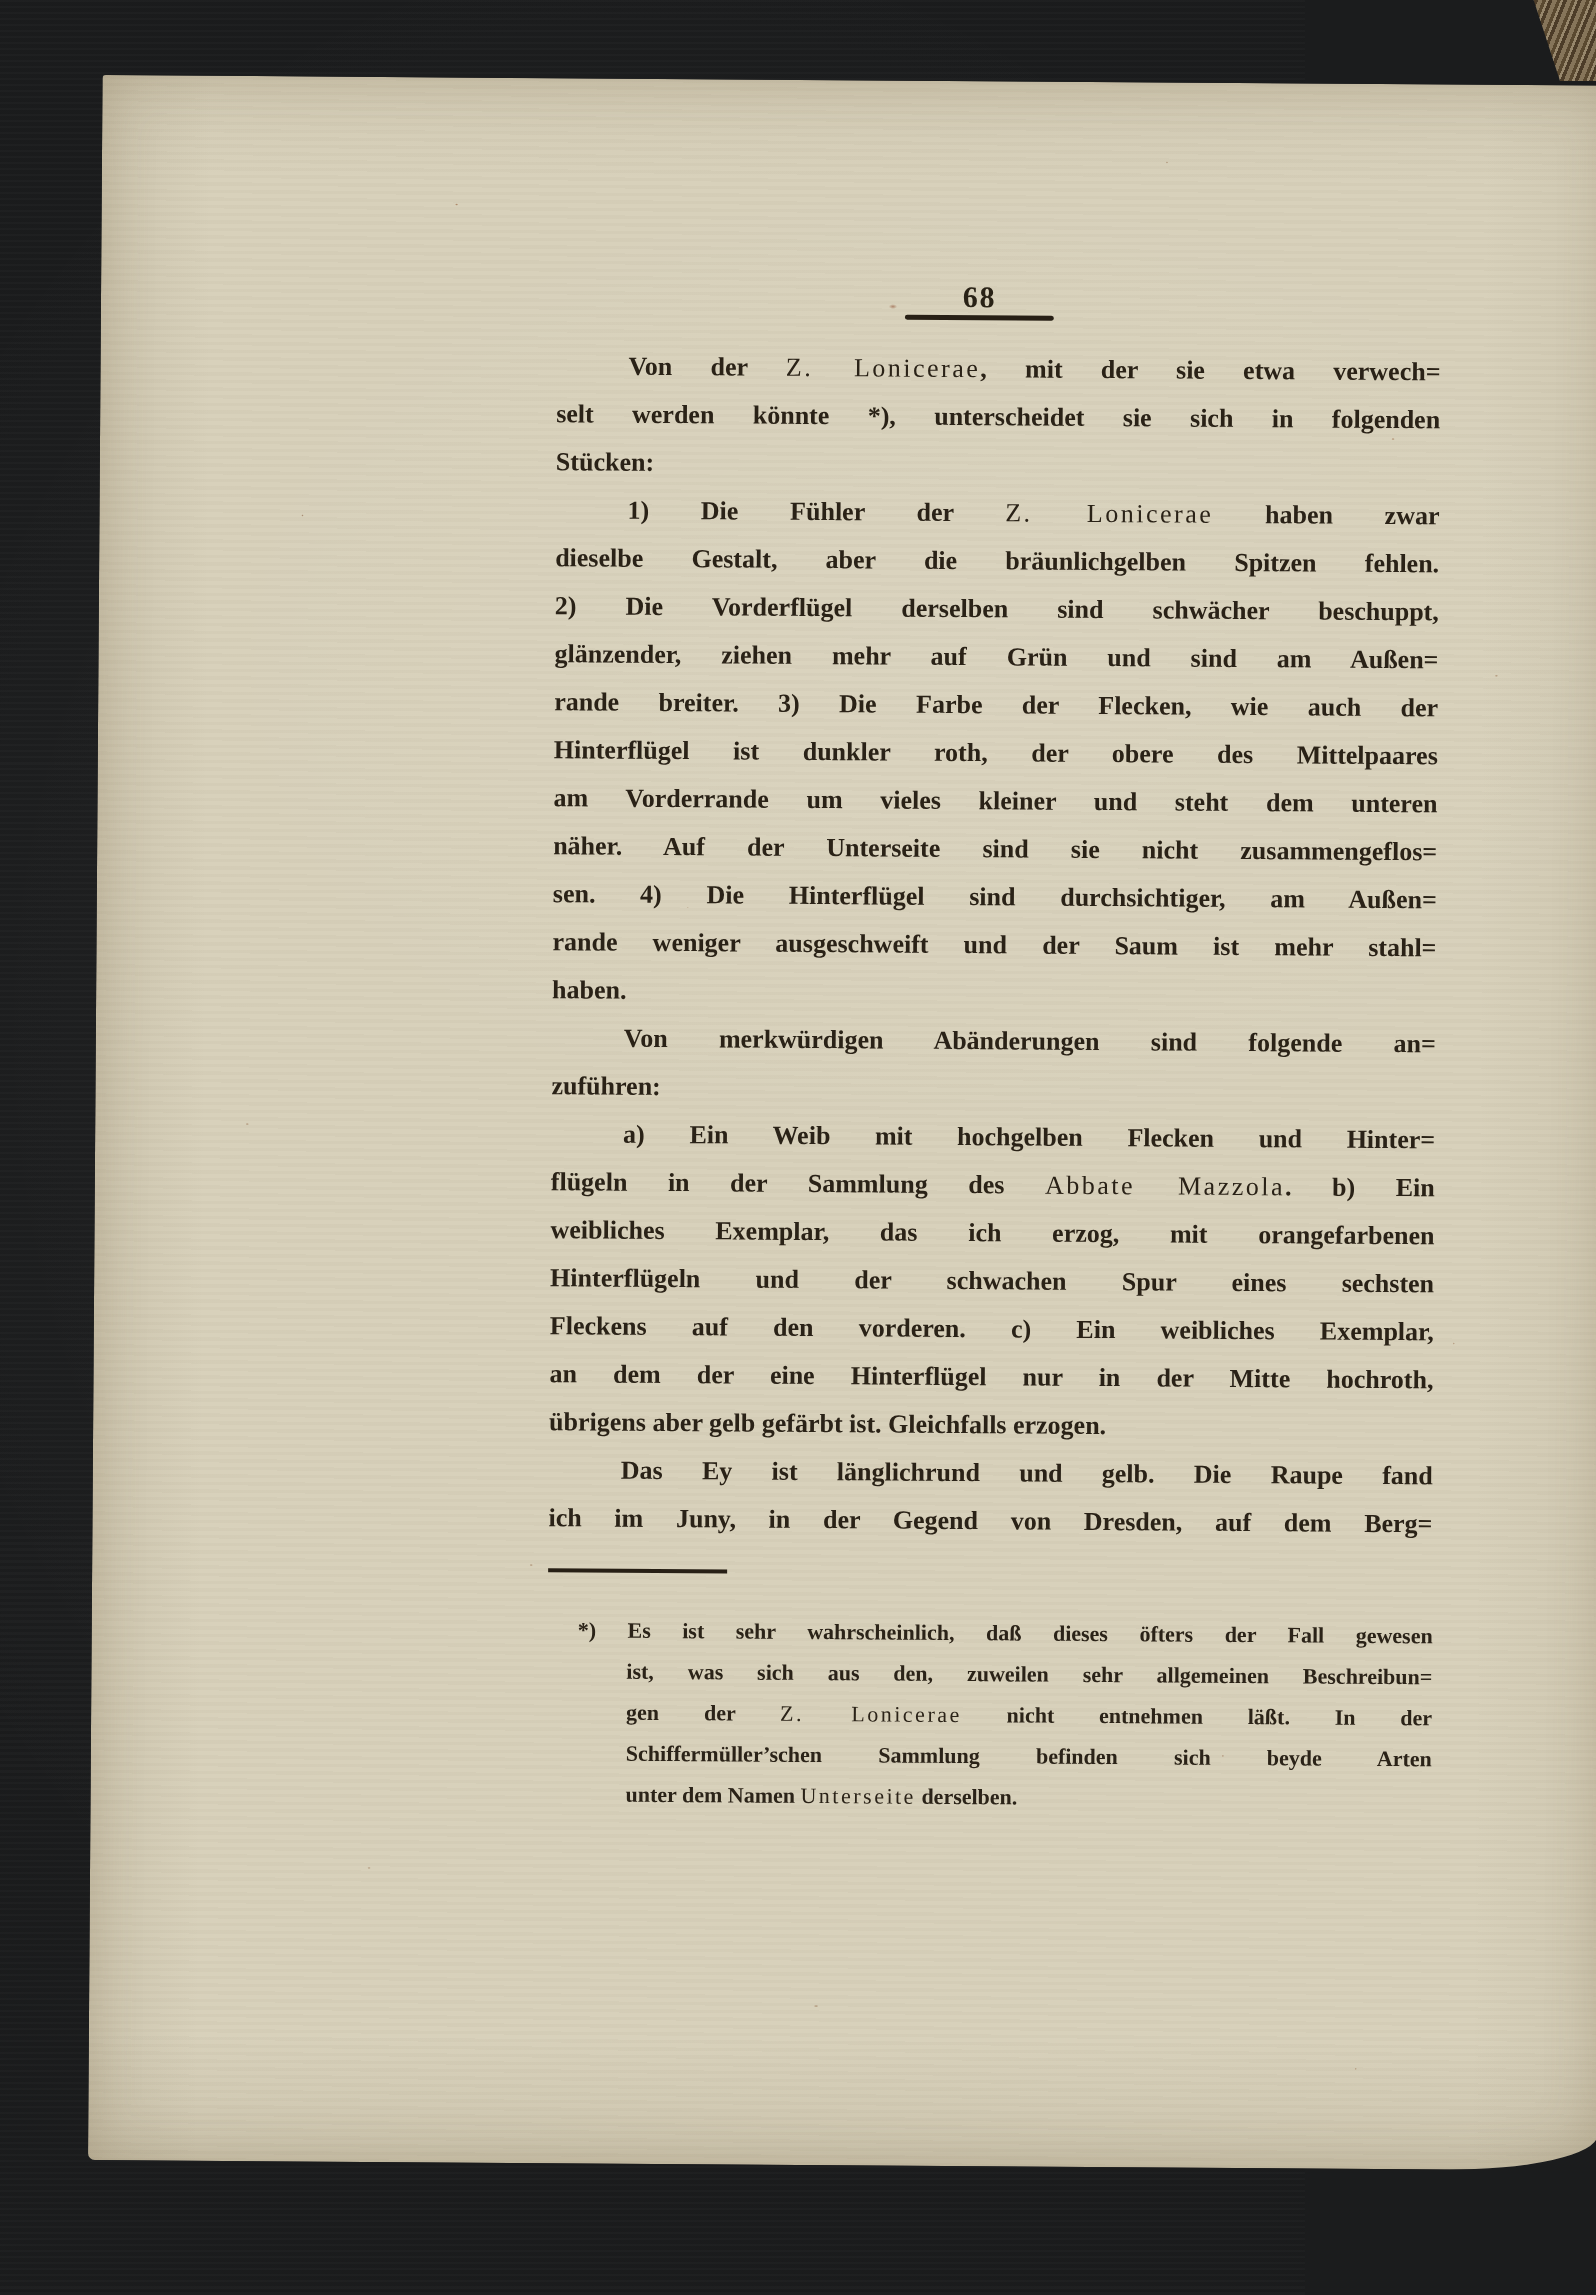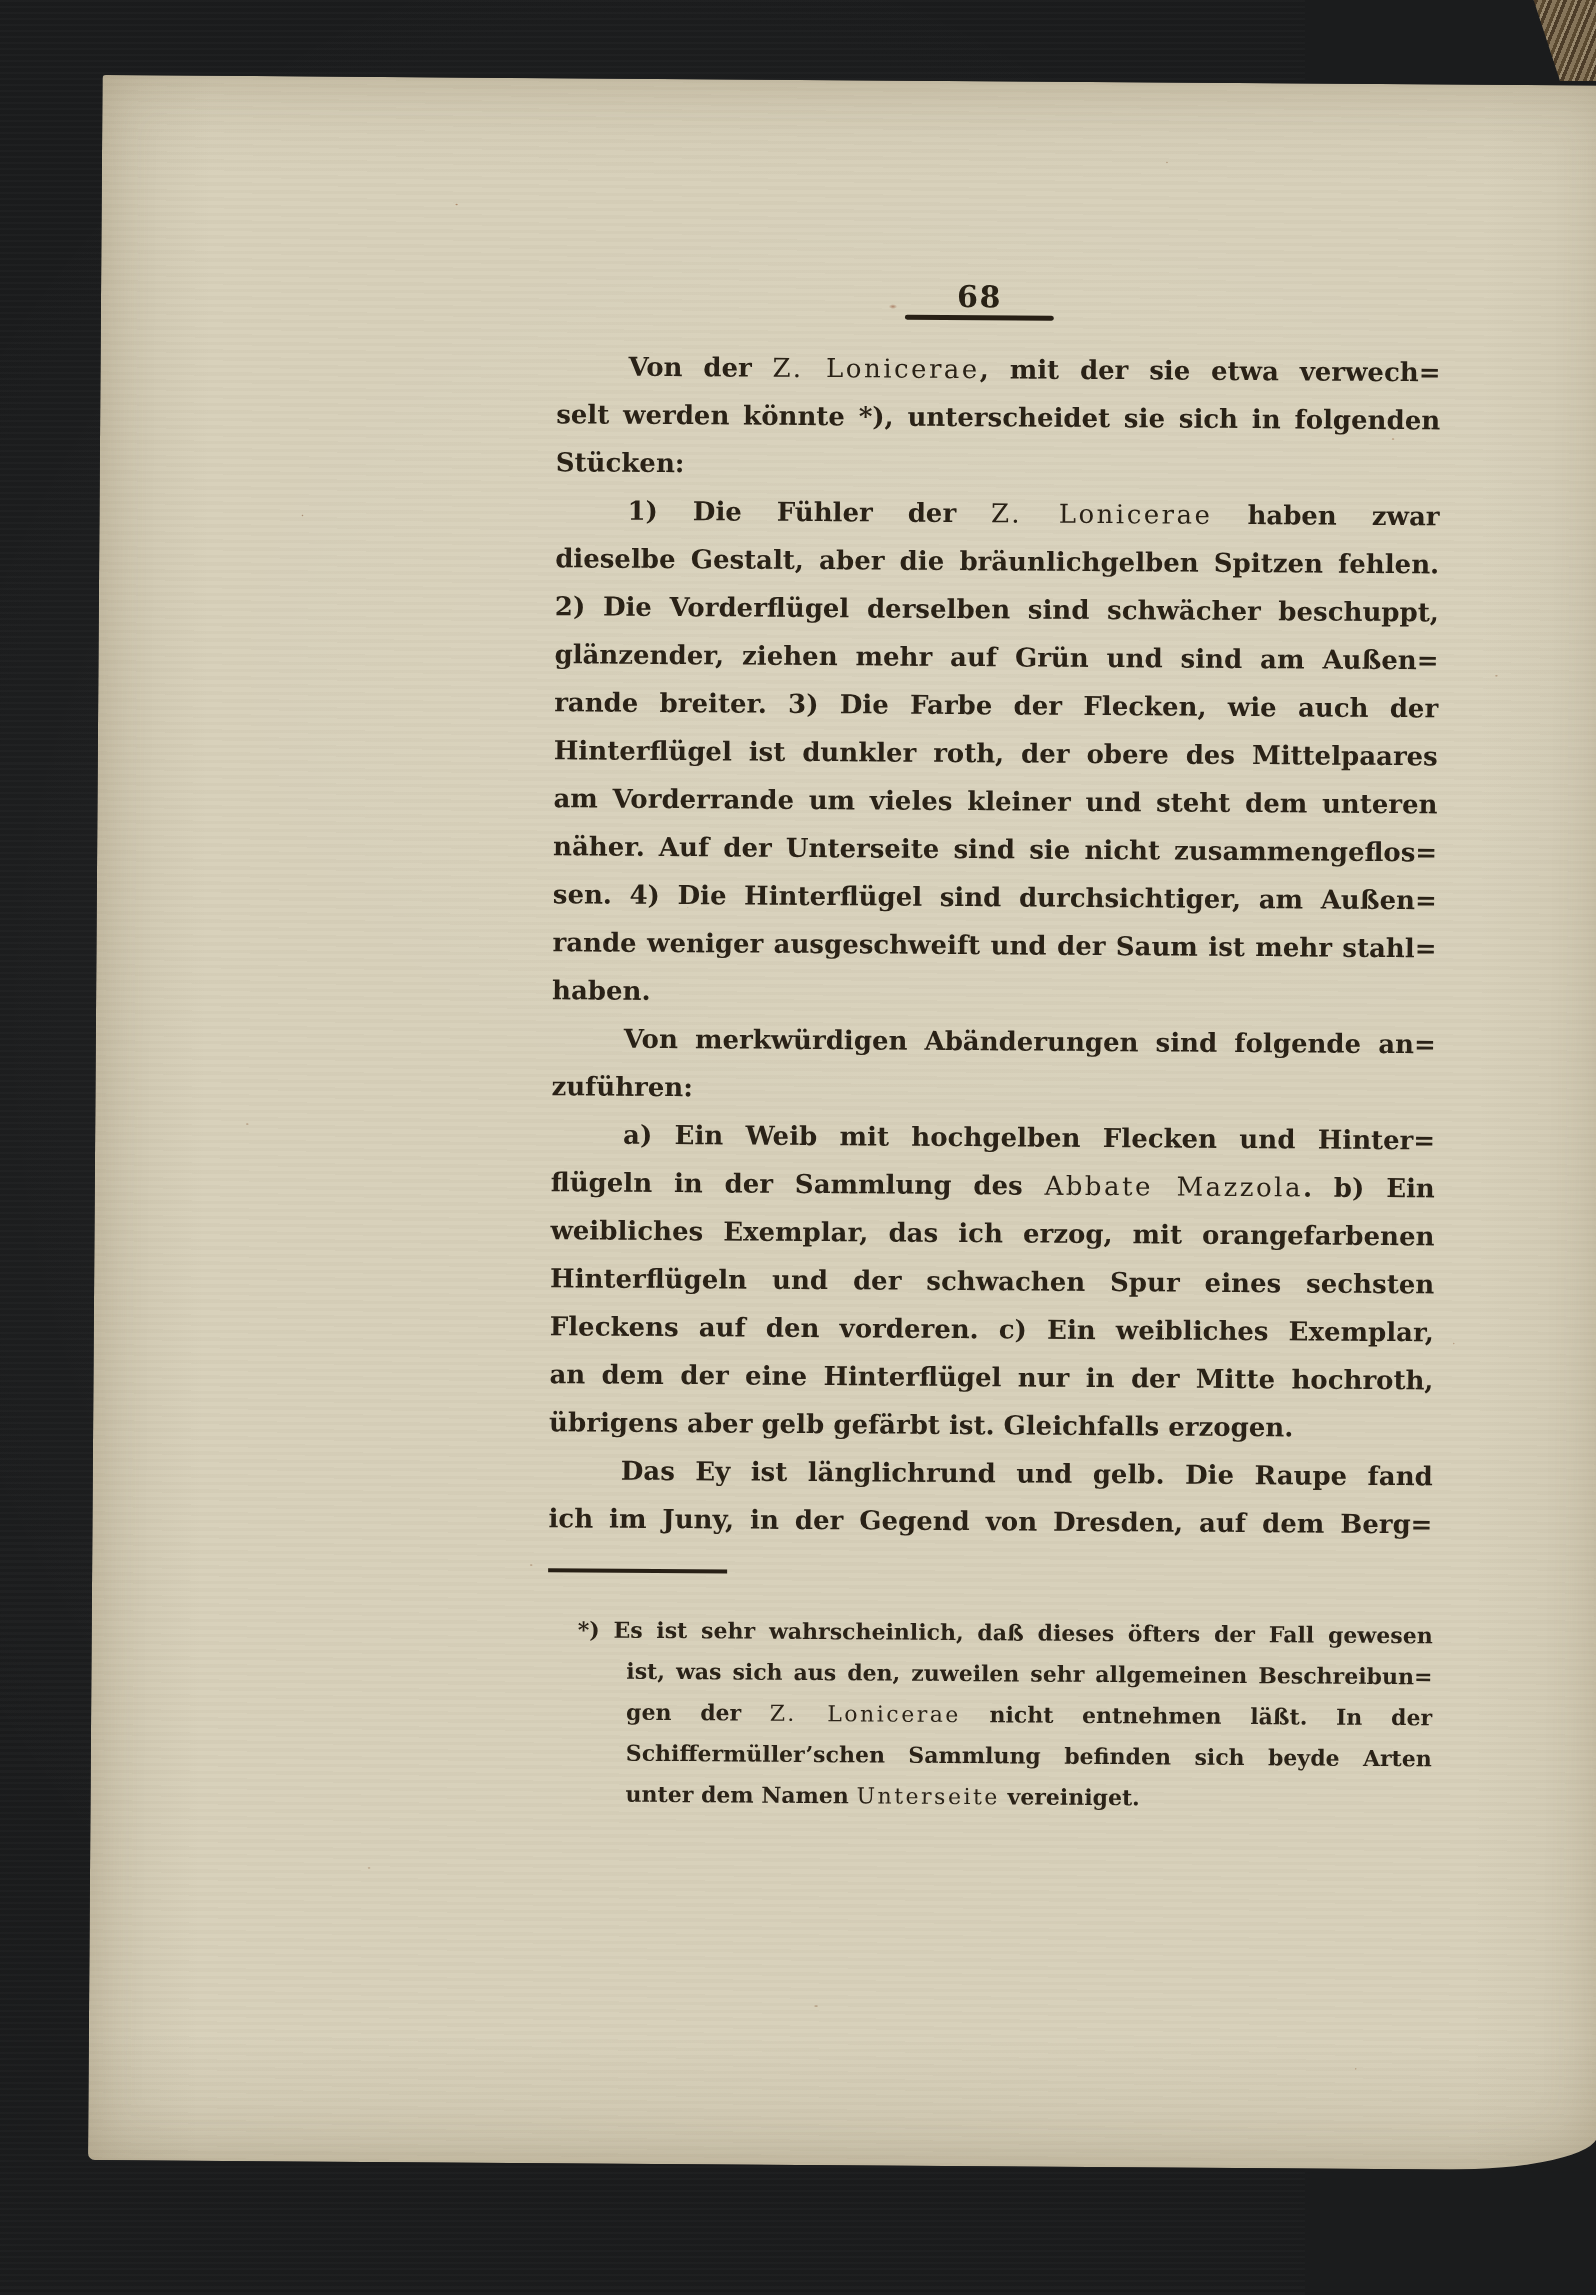--- a/index.html
+++ b/index.html
@@ -7,20 +7,21 @@
     width:1597px;height:2295px;overflow:hidden;
     background:#1b1c1d;
     font-family:"DejaVu Serif", serif;
   }
   .scan{
     position:relative;width:1305px;height:2295px;
     background:
       radial-gradient(1183px 1521px at 50% 45%, rgba(255,255,255,0.04), transparent 75%),
       repeating-linear-gradient(180deg, rgba(255,255,255,0.015) 0 2.5px, rgba(0,0,0,0.02) 2.5px 6px),
       #1b1c1d;
+    font-family: Liberation Serif, serif;
   }
   
   .book-edge{
     position:absolute;left:1509px;top:0;width:88px;height:81px;
     clip-path:polygon(28% 0, 100% 0, 100% 100%, 58% 100%);
     background:repeating-linear-gradient(112deg,
       #86755a 0 4.2px, #5a4930 4.2px 7.6px, #97876c 7.6px 10px, #4c3c28 10px 13.5px);
   }
   .paper{
     position:absolute;left:88px;top:75px;width:1509px;height:2085px;
@@ -124,17 +125,17 @@
         <div class="line last"><span>übrigens aber gelb gefärbt ist. Gleichfalls erzogen.</span></div>
         <div class="line indent"><span>Das Ey ist länglichrund und gelb. Die Raupe fand</span></div>
         <div class="line"><span>ich im Juny, in der Gegend von Dresden, auf dem Berg=</span></div>
       </div>
     <div class="fn-rule"></div>
     <div class="fn-text" id="footnote-text">
         <div class="fline hang"><span>*) Es ist sehr wahrscheinlich, daß dieses öfters der Fall gewesen</span></div>
         <div class="fline"><span>ist, was sich aus den, zuweilen sehr allgemeinen Beschreibun=</span></div>
         <div class="fline"><span>gen der </span><span class="ant">Z. Lonicerae</span><span> nicht entnehmen läßt. In der</span></div>
         <div class="fline"><span>Schiffermüller’schen Sammlung befinden sich beyde Arten</span></div>
-        <div class="fline last"><span>unter dem Namen </span><span class="ant">Unterseite</span><span> vereiniget.</span></div>
+        <div class="fline last"><span>unter dem Namen </span><span class="ant">Unterseite</span><span> derselben.</span></div>
       </div>
   </div>
 </div>
 
 
 </body></html>

